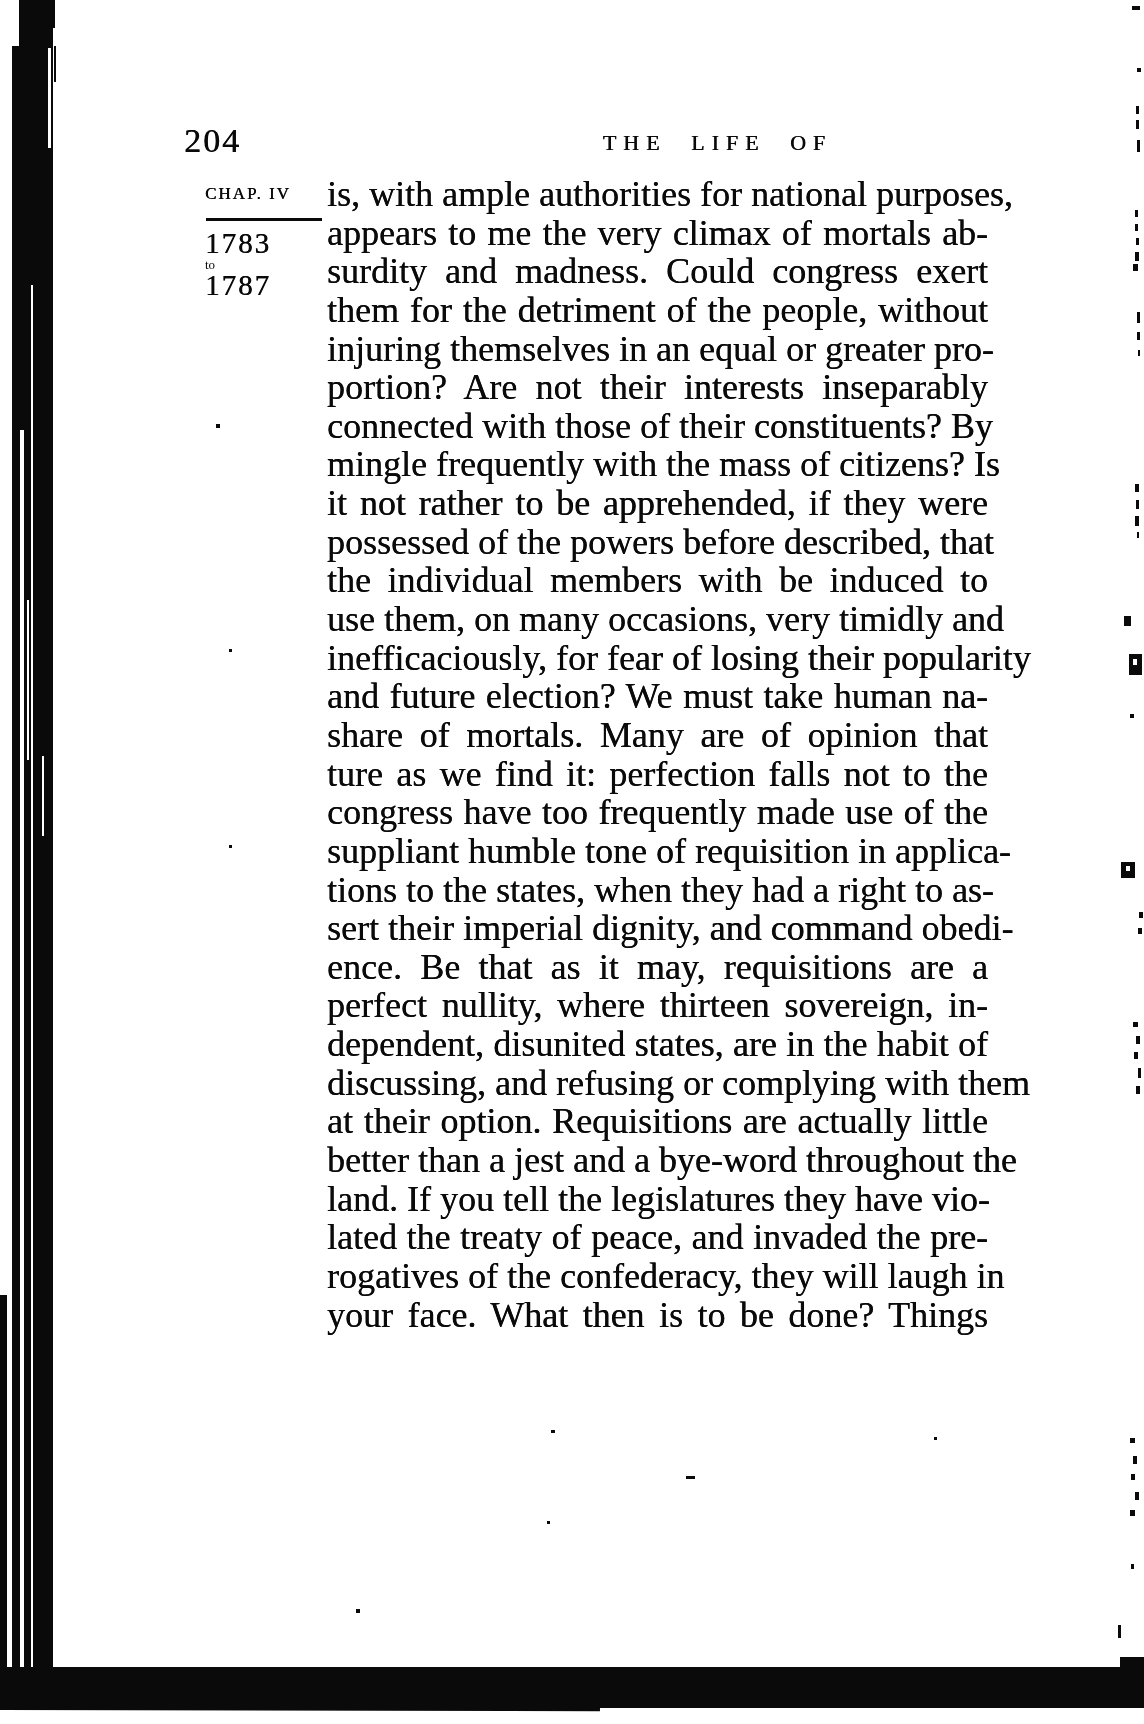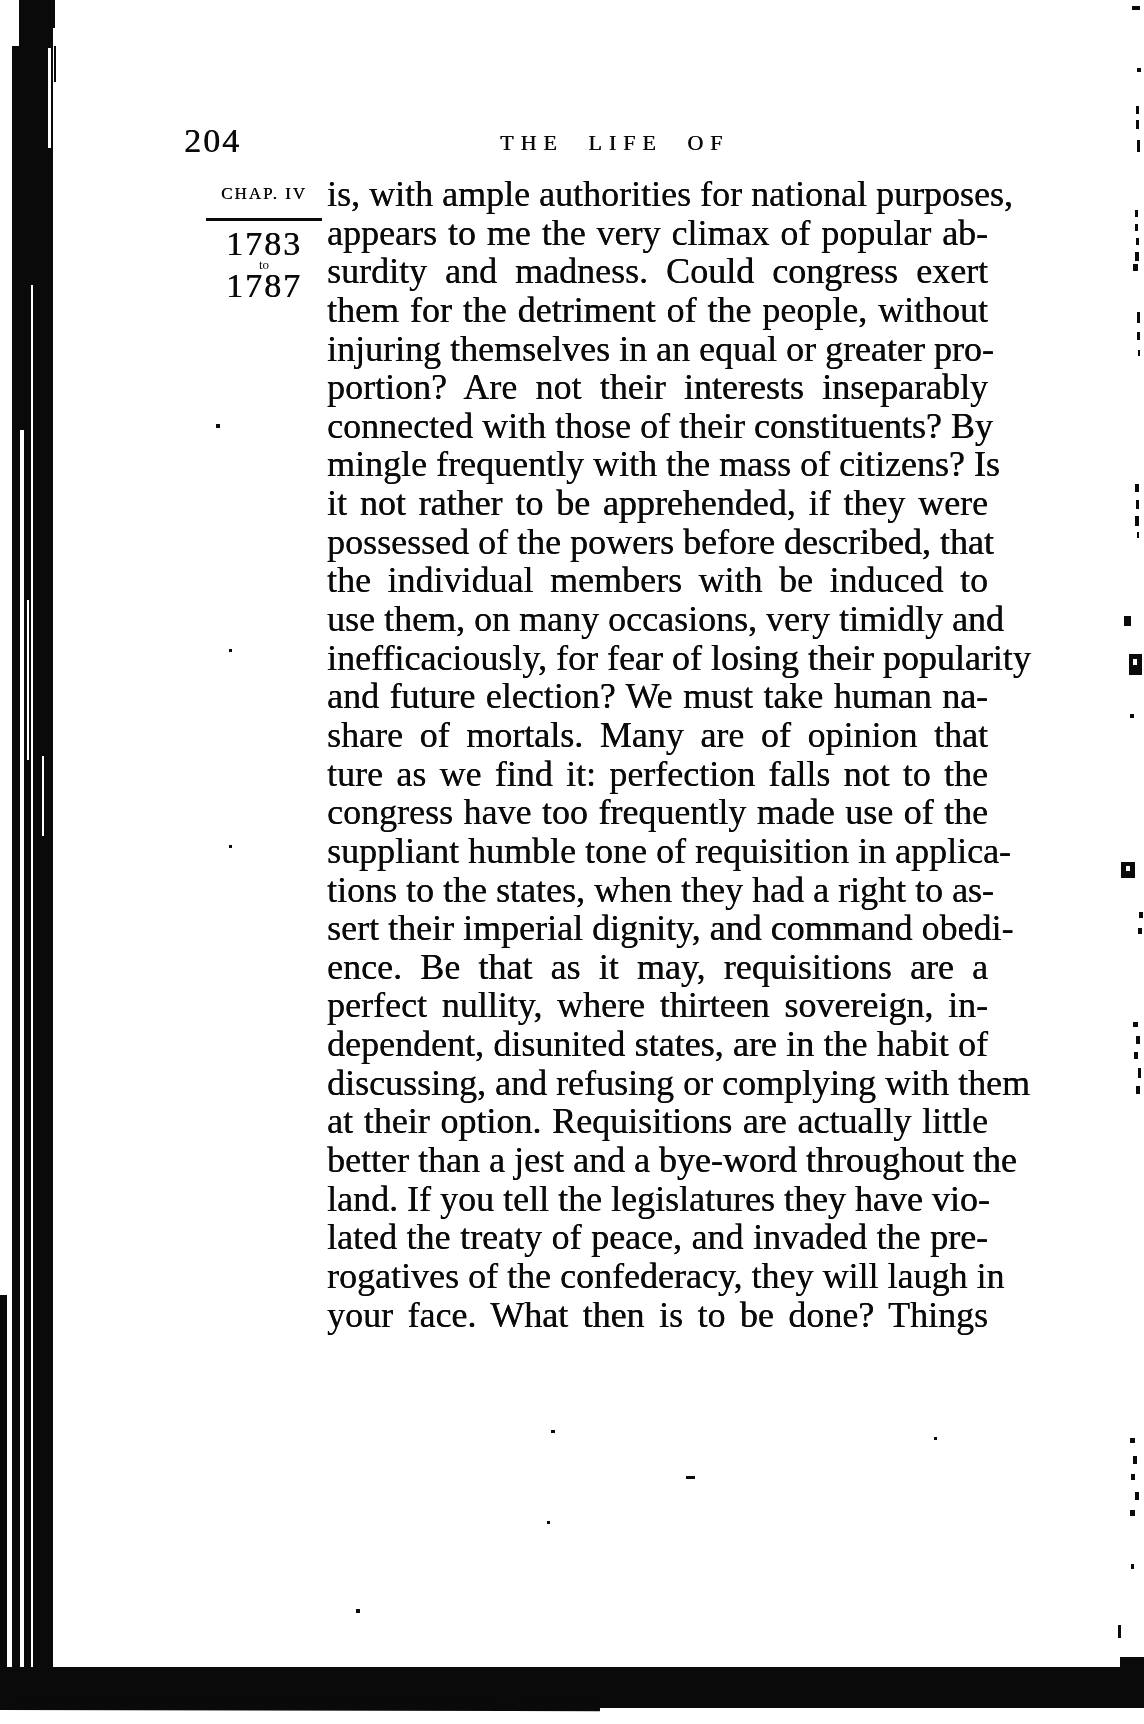--- a/index.html
+++ b/index.html
@@ -14,35 +14,35 @@
   .ink{position:absolute;background:#0a0a0a;}
   .wt{position:absolute;background:#ffffff;}
   
   .page-number{
     position:absolute;left:184px;top:124px;
     font-size:34px;line-height:34px;letter-spacing:2px;
     text-shadow:0.4px 0 0 currentColor;
   }
   .running-header{
     position:absolute;left:500px;top:131px;width:332px;
-    text-align:left;
+    text-align:right;
     font-size:22px;line-height:24px;
     letter-spacing:7px;word-spacing:12px;
     text-shadow:0.5px 0 0 currentColor;
   }
   
-  .margin-note{position:absolute;left:205px;top:184px;width:118px;text-align:center;}
+  .margin-note{position:absolute;left:205px;top:184px;width:118px;text-align:left;}
   .chapter-label{
     font-size:17px;line-height:20px;letter-spacing:2px;
     text-shadow:0.4px 0 0 currentColor;
     white-space:nowrap;
   }
   .margin-rule{position:absolute;left:206px;top:218px;width:116px;height:3px;background:#0a0a0a;}
   .date-start,.date-end{
-    font-size:34px;line-height:27px;letter-spacing:2px;
+    font-size:29px;line-height:27px;letter-spacing:2px;
     text-shadow:0.4px 0 0 currentColor;
   }
   .date-start{margin-top:26px;}
   .date-connector{font-size:13px;line-height:13px;margin:1px 0 1px 0;}
   
   .body-text{
     position:absolute;left:327px;top:175px;width:661px;
   }
   .body-line{
     height:38.65px;line-height:38.65px;
@@ -84,21 +84,21 @@
   <div class="margin-note">
     <div class="chapter-label">CHAP. IV</div>
     <div class="date-start">1783</div>
     <div class="date-connector">to</div>
     <div class="date-end">1787</div>
   </div>
   <div class="margin-rule"></div>
 
   <div class="body-text">
     <div class="body-line">is, with ample authorities for national purposes,</div>
-    <div class="body-line">appears to me the very climax of popular ab-</div>
+    <div class="body-line">appears to me the very climax of mortals ab-</div>
     <div class="body-line">surdity and madness.  Could congress exert</div>
     <div class="body-line">them for the detriment of the people, without</div>
     <div class="body-line">injuring themselves in an equal or greater pro-</div>
     <div class="body-line">portion?  Are not their interests inseparably</div>
     <div class="body-line">connected with those of their constituents?  By</div>
     <div class="body-line">mingle frequently with the mass of citizens?  Is</div>
     <div class="body-line">it not rather to be apprehended, if they were</div>
     <div class="body-line">possessed of the powers before described, that</div>
     <div class="body-line">the individual members with be induced to</div>
     <div class="body-line">use them, on many occasions, very timidly and</div>

